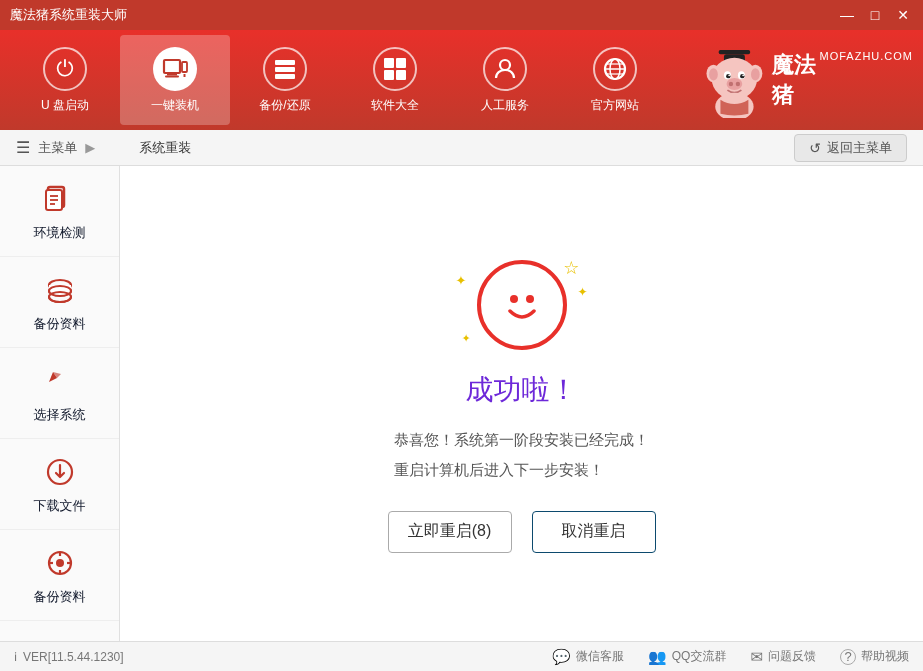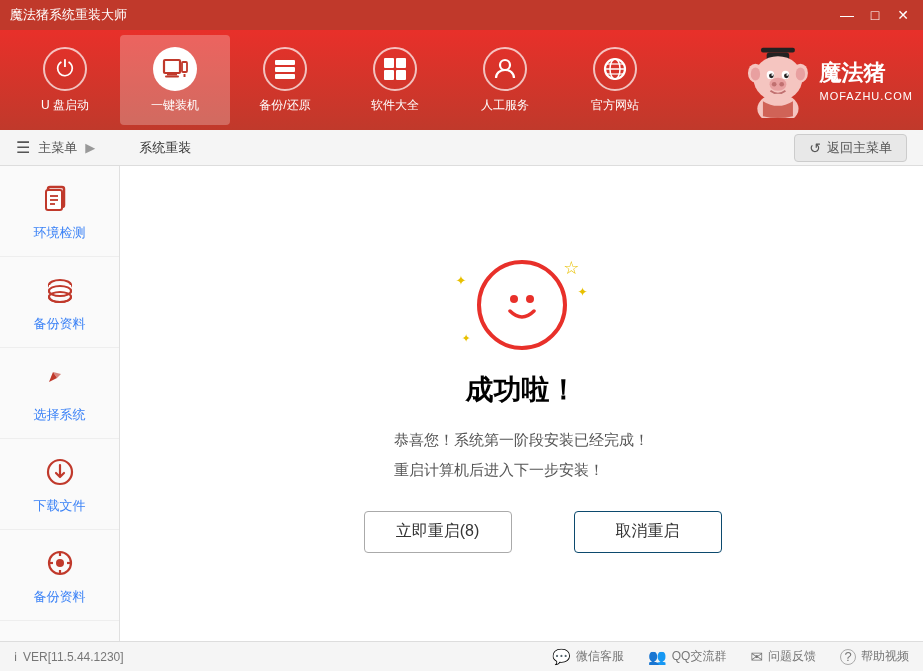--- a/index.html
+++ b/index.html
@@ -74,21 +74,21 @@
       position: absolute;
       right: 0; top: 0;
       width: 220px; height: 100px;
       display: flex; align-items: center; justify-content: flex-end;
       padding-right: 10px;
     }
     .brand-inner {
       display: flex; align-items: center; gap: 8px;
     }
     .brand-text-area {
-      display: flex; flex-direction: column; gap: 2px;
+      display: flex; flex-direction: row; gap: 2px;
     }
     .brand-cn { color: white; font-size: 22px; font-weight: bold; }
     .brand-en { color: white; font-size: 11px; letter-spacing: 1px; }
 
     
     .breadcrumb {
       background: #f5f5f5;
       height: 36px;
       display: flex;
       align-items: center;
@@ -136,21 +136,21 @@
       cursor: pointer;
       gap: 6px;
       border-bottom: 1px solid #eee;
     }
     .sidebar-icon {
       width: 38px; height: 38px;
       display: flex; align-items: center; justify-content: center;
       font-size: 24px;
       color: #c0392b;
     }
-    .sidebar-label { font-size: 13px; color: #3b82f6; }
+    .sidebar-label { font-size: 13px; color: #0f172a; }
 
     
     .content {
       flex: 1;
       display: flex;
       flex-direction: column;
       align-items: center;
       justify-content: center;
       background: white;
       padding: 20px;
@@ -177,41 +177,41 @@
       color: #e8c000;
       font-size: 16px;
     }
     .star1 { top: 2px; right: 12px; font-size: 18px; }
     .star2 { top: 18px; left: 4px; font-size: 13px; }
     .star3 { top: 30px; right: 4px; font-size: 12px; }
     .star4 { bottom: 10px; left: 10px; font-size: 11px; }
 
     .success-title {
       font-size: 28px;
-      color: #000000;
-      font-weight: bold;
+      color: #6d28d9;
+      font-weight: normal;
     }
     .success-msg {
       font-size: 15px;
       color: #555;
       line-height: 2;
     }
 
     
     .btn-row {
       display: flex;
       gap: 20px;
       margin-top: 10px;
     }
     .btn {
-      width: 148px; height: 42px;
+      width: 124px; height: 42px;
       border-radius: 4px;
       font-size: 16px;
       cursor: pointer;
-      display: flex; align-items: center; justify-content: center; margin-left: 42px;
+      display: flex; align-items: center; justify-content: center;
     }
     .btn-restart {
       background: white;
       border: 1px solid #aaa;
       color: #333;
     }
     .btn-cancel {
       background: white;
       border: 1px solid #0c4a6e;
       color: #333;

